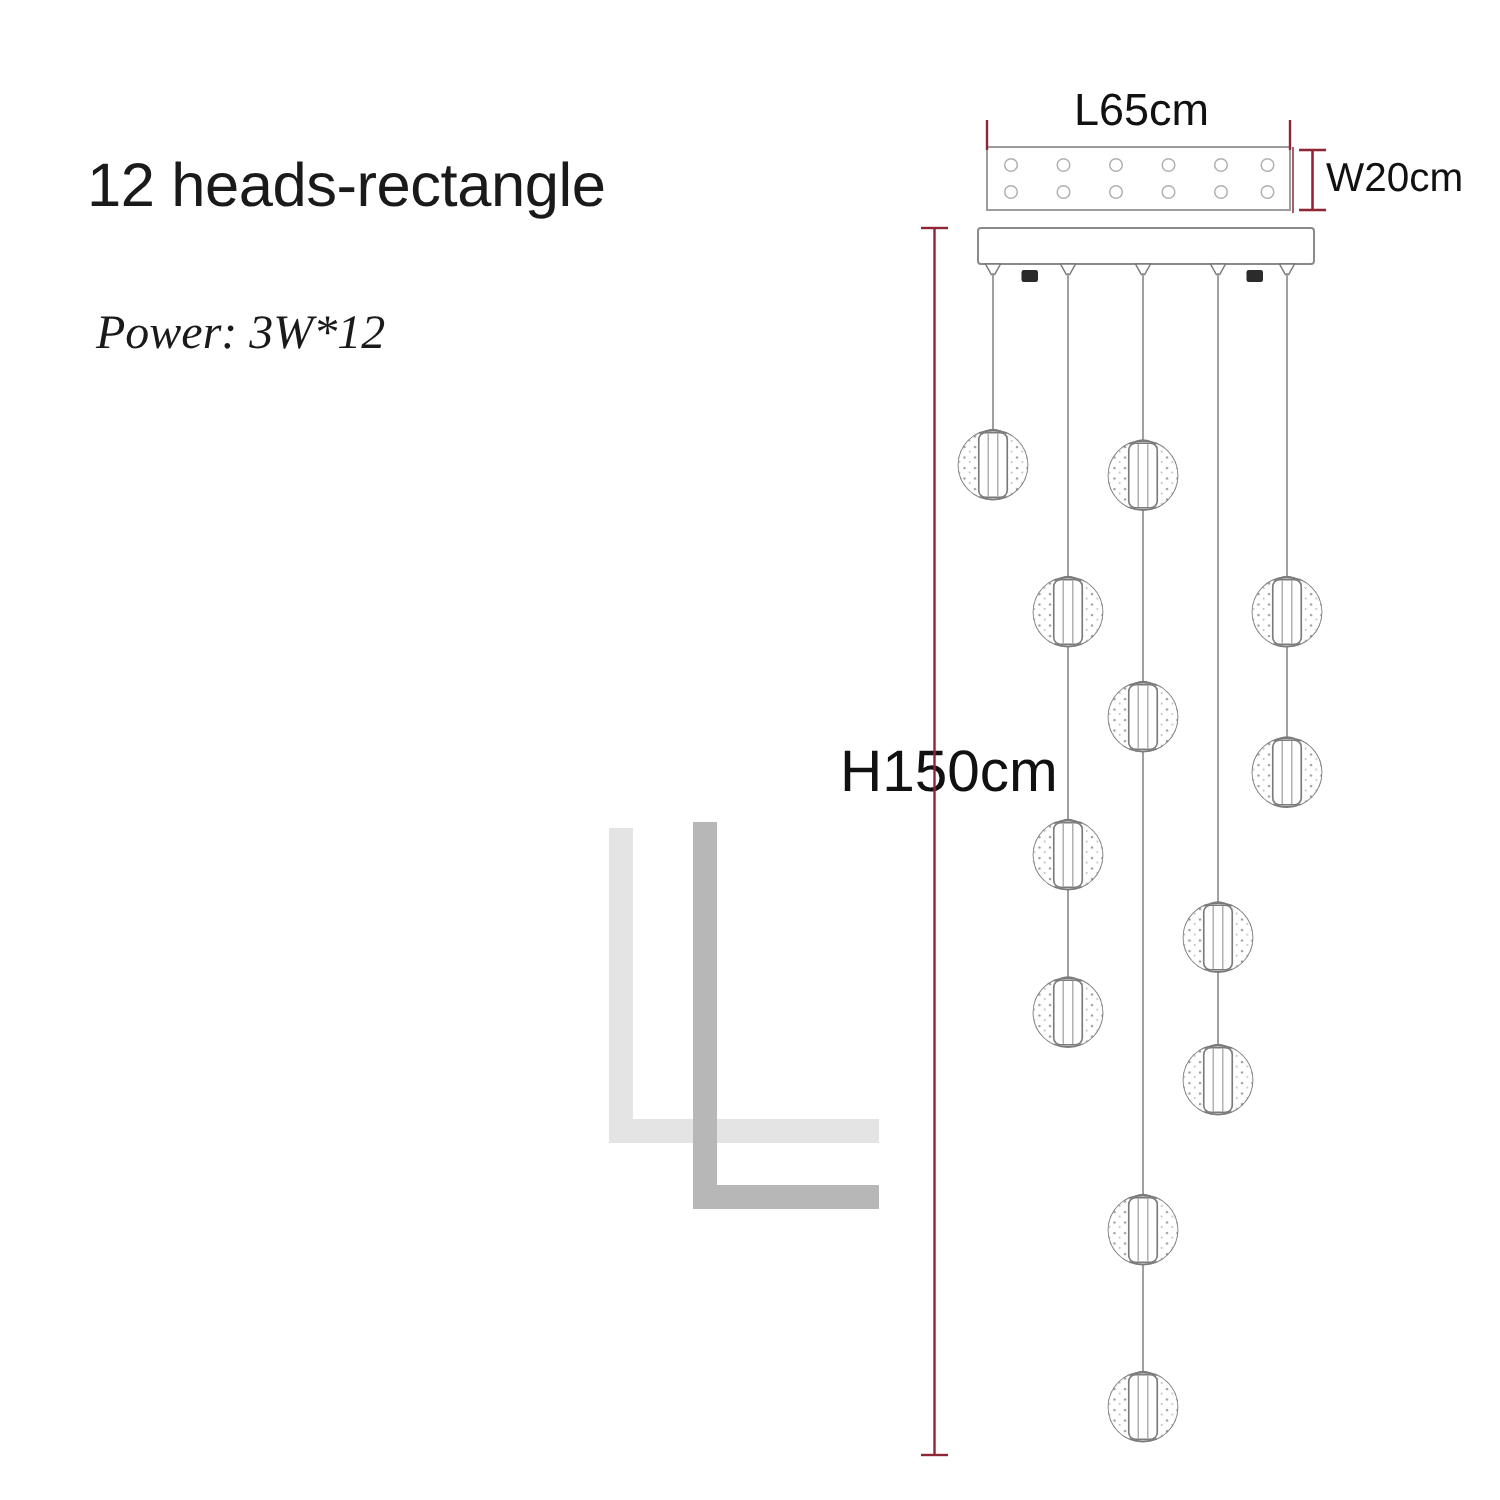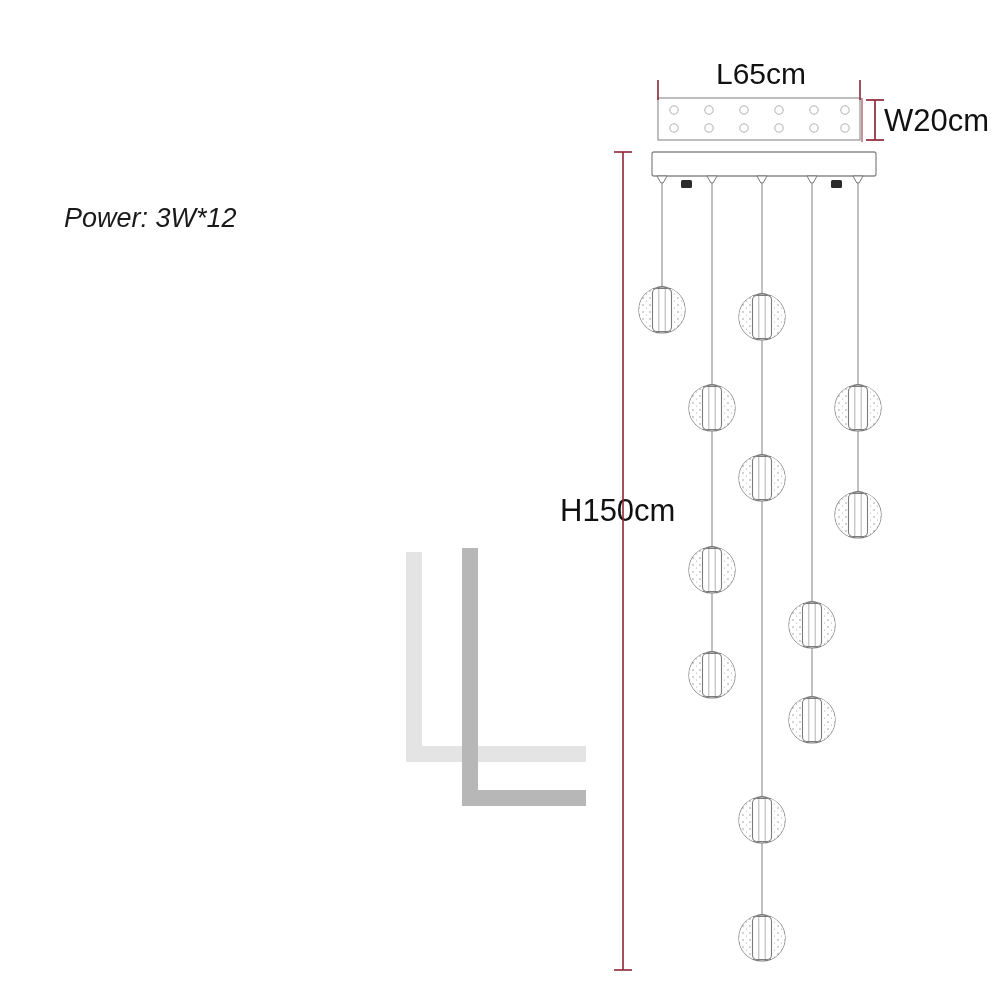--- a/index.html
+++ b/index.html
@@ -9,43 +9,44 @@
   #stage{position:absolute;left:0;top:0;width:1000px;height:1000px;}
 
   
   #title{
     position:absolute;left:58px;top:100px;
     font-size:41px;color:#1a1a1a;letter-spacing:-0.3px;
     white-space:nowrap;font-weight:400;
   }
   .spec{
     position:absolute;left:64px;
-    font-style:italic;font-size:27px;color:#1a1a1a;
-    white-space:nowrap;font-weight:400;
+    font-style:italic;font-size:32px;color:#1a1a1a;
+    white-space:nowrap;font-weight:400;font-family:Liberation Serif, serif;
   }
   #spec-power{top:203px;}
   #spec-size{top:245px;}
 
   
   .dim-label{position:absolute;color:#111;white-space:nowrap;font-weight:400;}
   #lbl-l65{left:716px;top:57px;font-size:30px;}
-  #lbl-w20{left:884px;top:103px;font-size:31px;}
-  #lbl-h150{left:560px;top:493px;font-size:31px;}
+  #lbl-w20{left:884px;top:103px;font-size:27px;}
+  #lbl-h150{left:560px;top:493px;font-size:39px;}
 
   
   #draw{position:absolute;left:0;top:0;width:1000px;height:1000px;}
 
   
   #watermark{position:absolute;left:400px;top:548px;width:210px;height:265px;}
 </style>
 </head>
 <body>
 
 <div id="stage">
 
+  <div id="title">12 heads-rectangle</div>
   <div class="spec" id="spec-power">Power: 3W*12</div>
 
   <div class="dim-label" id="lbl-l65">L65cm</div>
   <div class="dim-label" id="lbl-w20">W20cm</div>
   <div class="dim-label" id="lbl-h150">H150cm</div>
 
   <div id="watermark">
     <svg width="210" height="265" viewBox="0 0 210 265">
       <path d="M6 4 L22 4 L22 198 L186 198 L186 214 L6 214 Z" fill="#e4e4e4"></path>
       <path d="M62 4 L78 4 L78 254 L186 254 L186 270 L62 270 Z" transform="translate(0,-12)" fill="#b7b7b7"></path>

